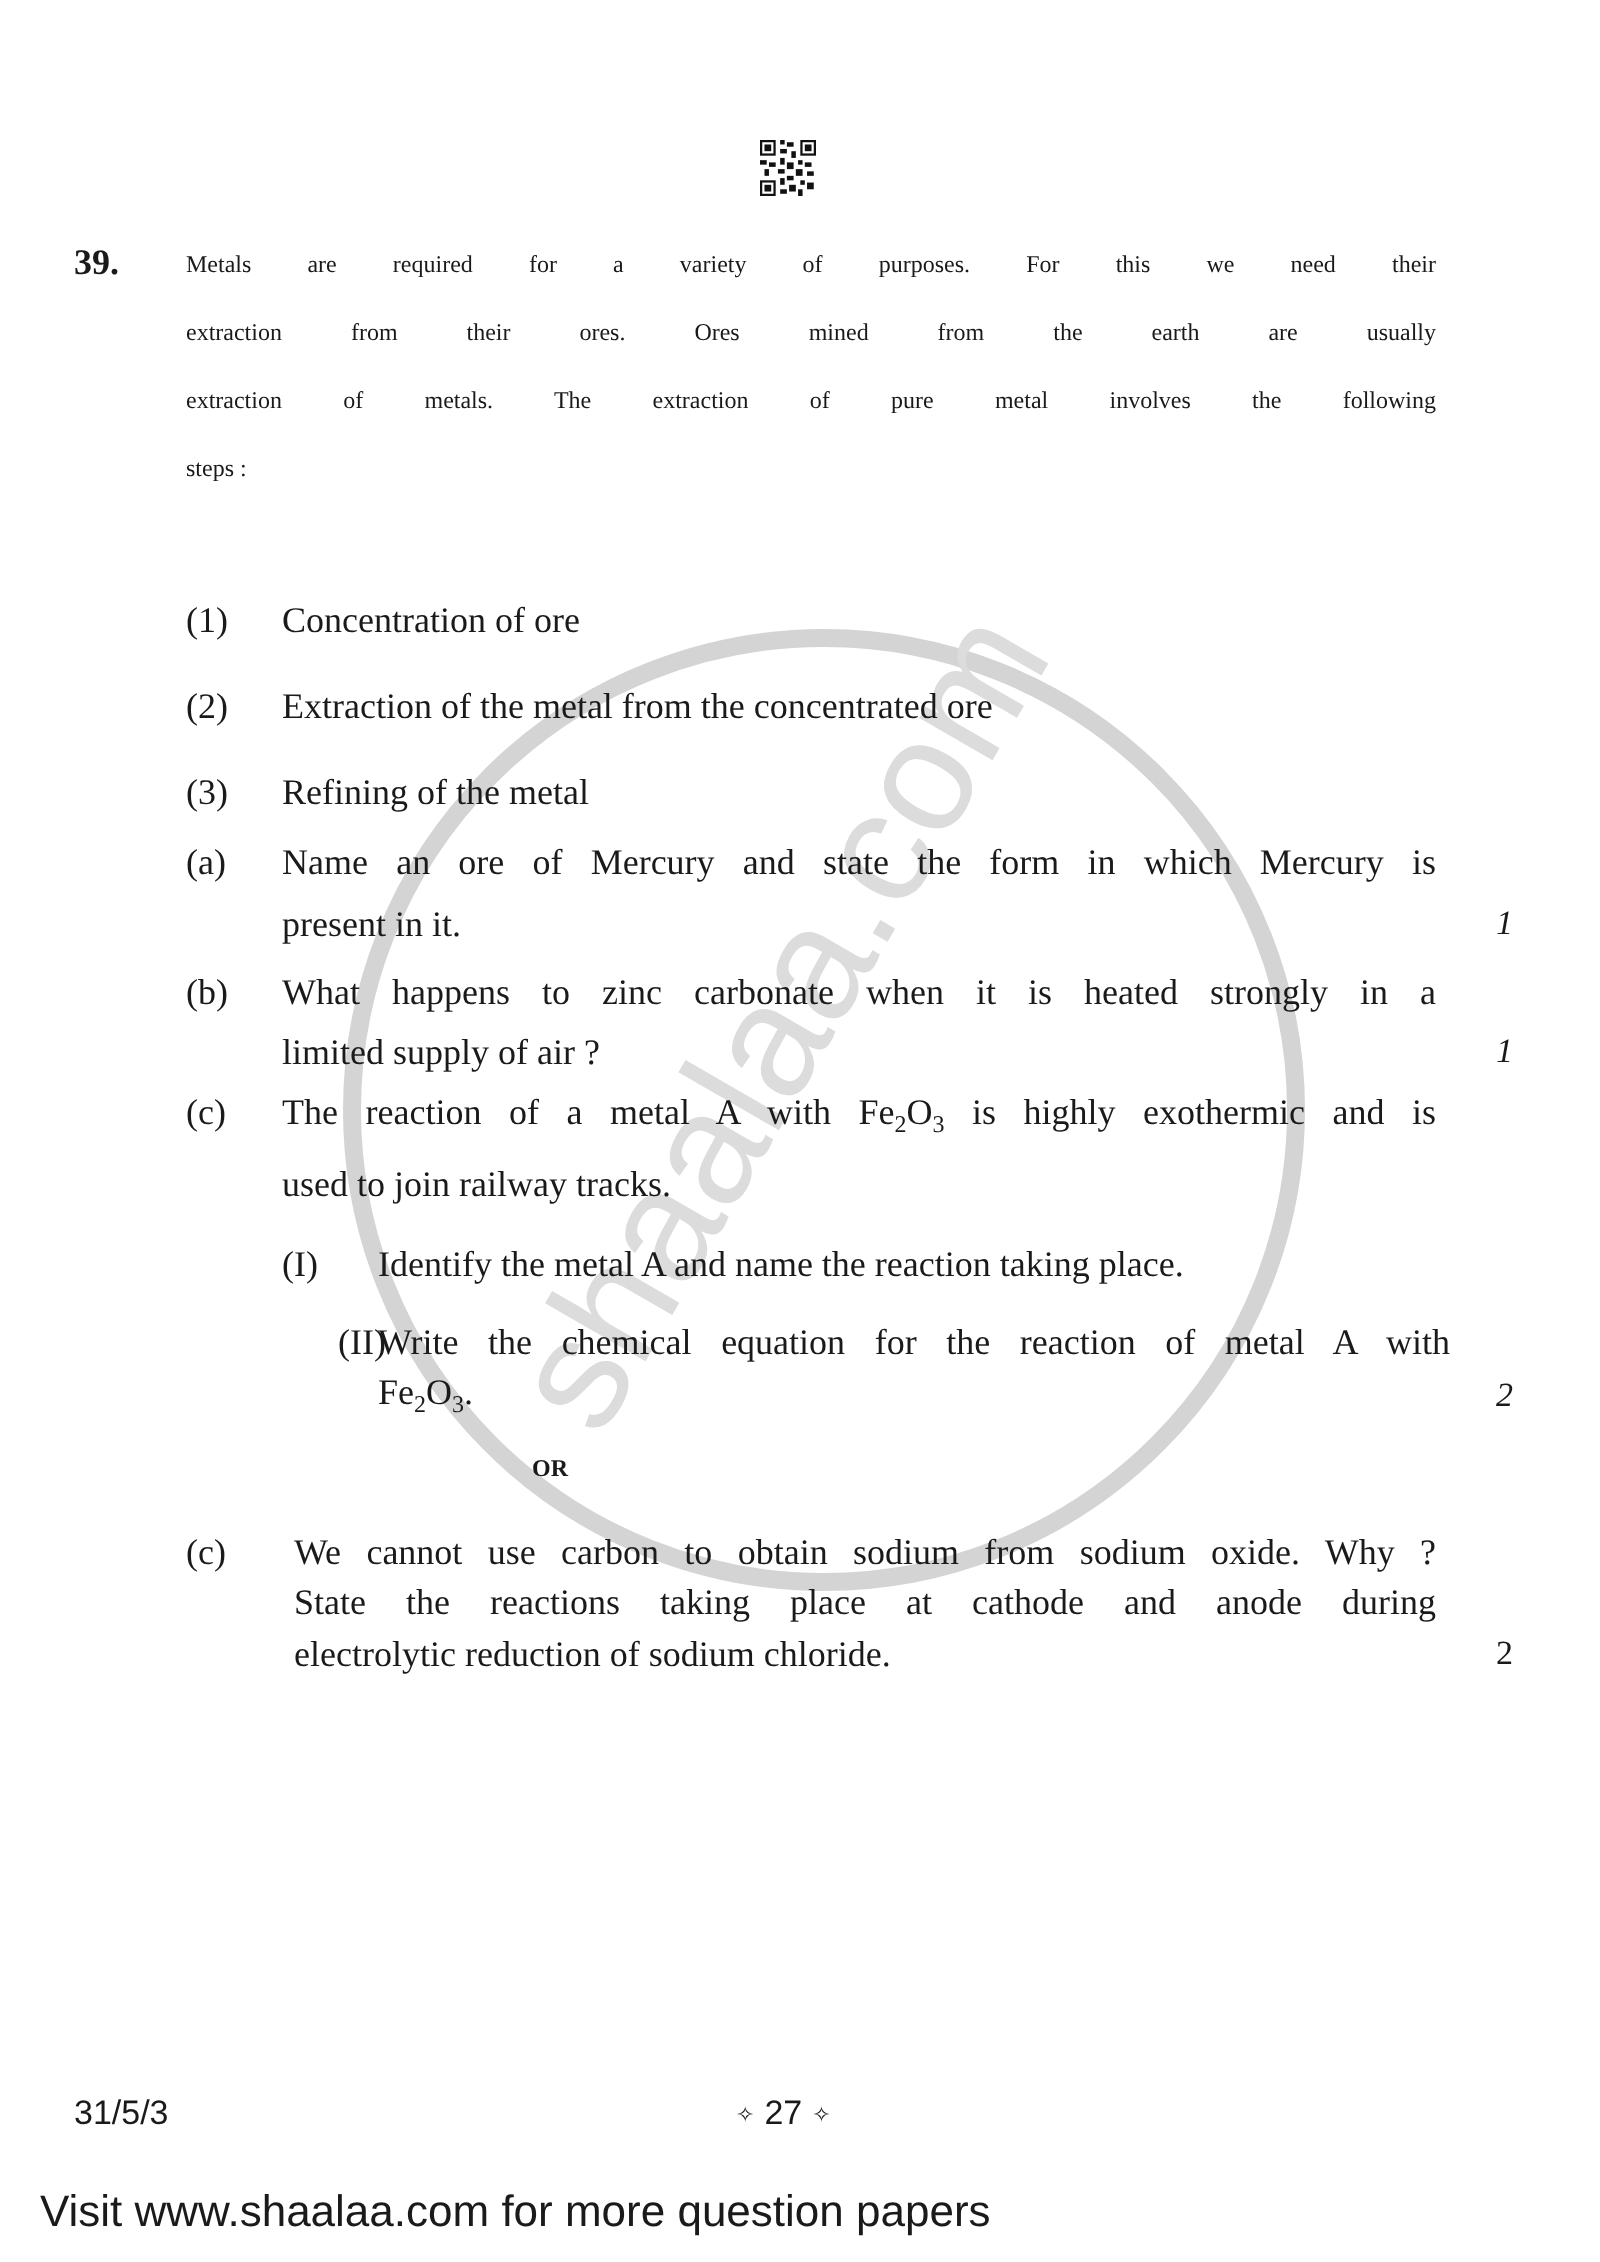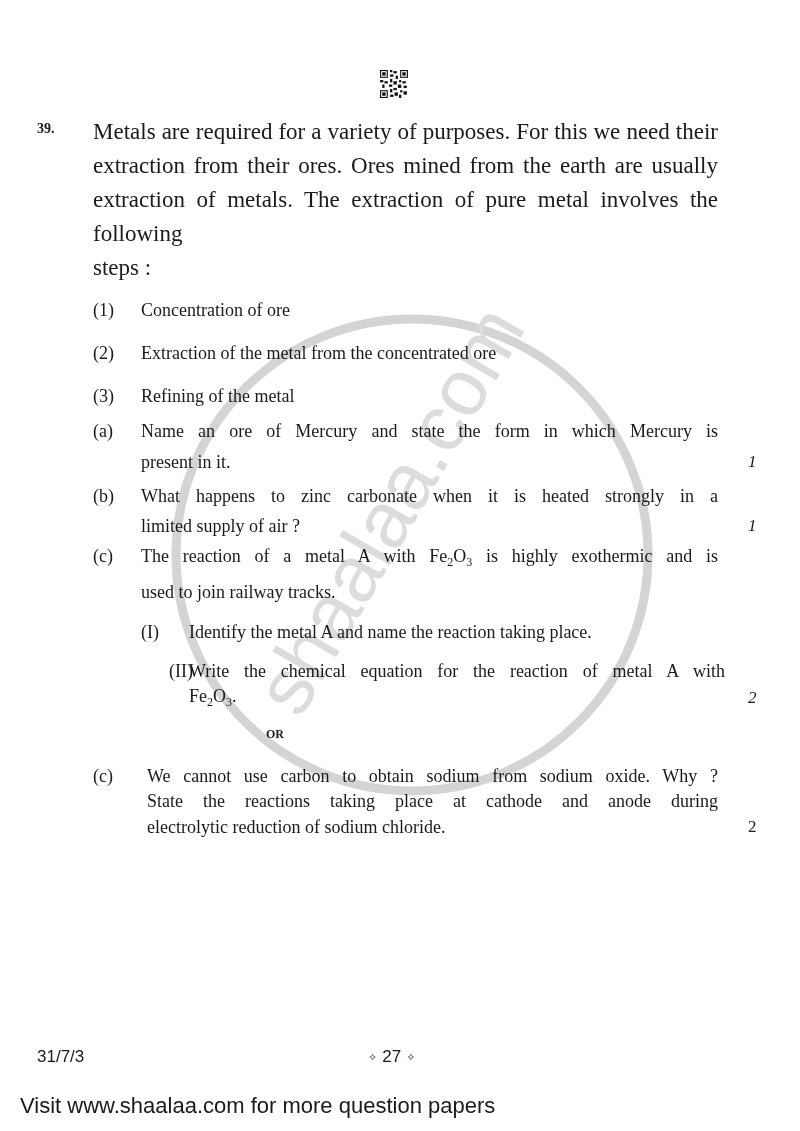--- a/index.html
+++ b/index.html
@@ -12,25 +12,25 @@
     position: absolute; left: 380px; top: 70px; width: 28px; height: 28px;
   }
   .watermark {
     position: absolute; left: 0; top: 0; width: 800px; height: 1131px;
     pointer-events: none; z-index: 0;
   }
   .content { position: absolute; left: 0; top: 0; width: 800px; z-index: 1; }
 
   .qnum {
     position: absolute; left: 37px; top: 121px;
-    font-weight: bold; font-size: 14px;
+    font-weight: bold; font-size: 18px;
   }
   .para {
     position: absolute; left: 93px; width: 625px;
-    font-size: 23px; line-height: 34px; text-align: justify;
+    font-size: 12px; line-height: 34px; text-align: justify;
     text-align-last: left;
   }
   .line { position: absolute; font-size: 18px; white-space: nowrap; }
   .label { position: absolute; font-size: 18px; }
   .mark {
     position: absolute; left: 748px; font-size: 17px; font-style: italic;
   }
   .mark.upright { font-style: normal; }
   .jl { text-align: justify; text-align-last: justify; display: block; }
   sub { font-size: 12px; vertical-align: -4px; line-height: 0; }
@@ -149,20 +149,20 @@
   <div class="label" style="left:93px; top:766px;">(c)</div>
   <div class="line" style="left:147px; top:766px; width:571px;">
     <span class="jl">We cannot use carbon to obtain sodium from sodium oxide. Why ?</span>
   </div>
   <div class="line" style="left:147px; top:791px; width:571px;">
     <span class="jl">State the reactions taking place at cathode and anode during</span>
   </div>
   <div class="line" style="left:147px; top:817px;">electrolytic reduction of sodium chloride.</div>
   <div class="mark upright" style="top:817px;">2</div>
 
-  <div class="footer-code">31/7/3</div>
+  <div class="footer-code">31/5/3</div>
   <div class="footer-page">
     <span class="orn">✧</span>
     <span>27</span>
     <span class="orn">✧</span>
   </div>
   <div class="visit">Visit www.shaalaa.com for more question papers</div>
 </div>
 
 </body></html>

